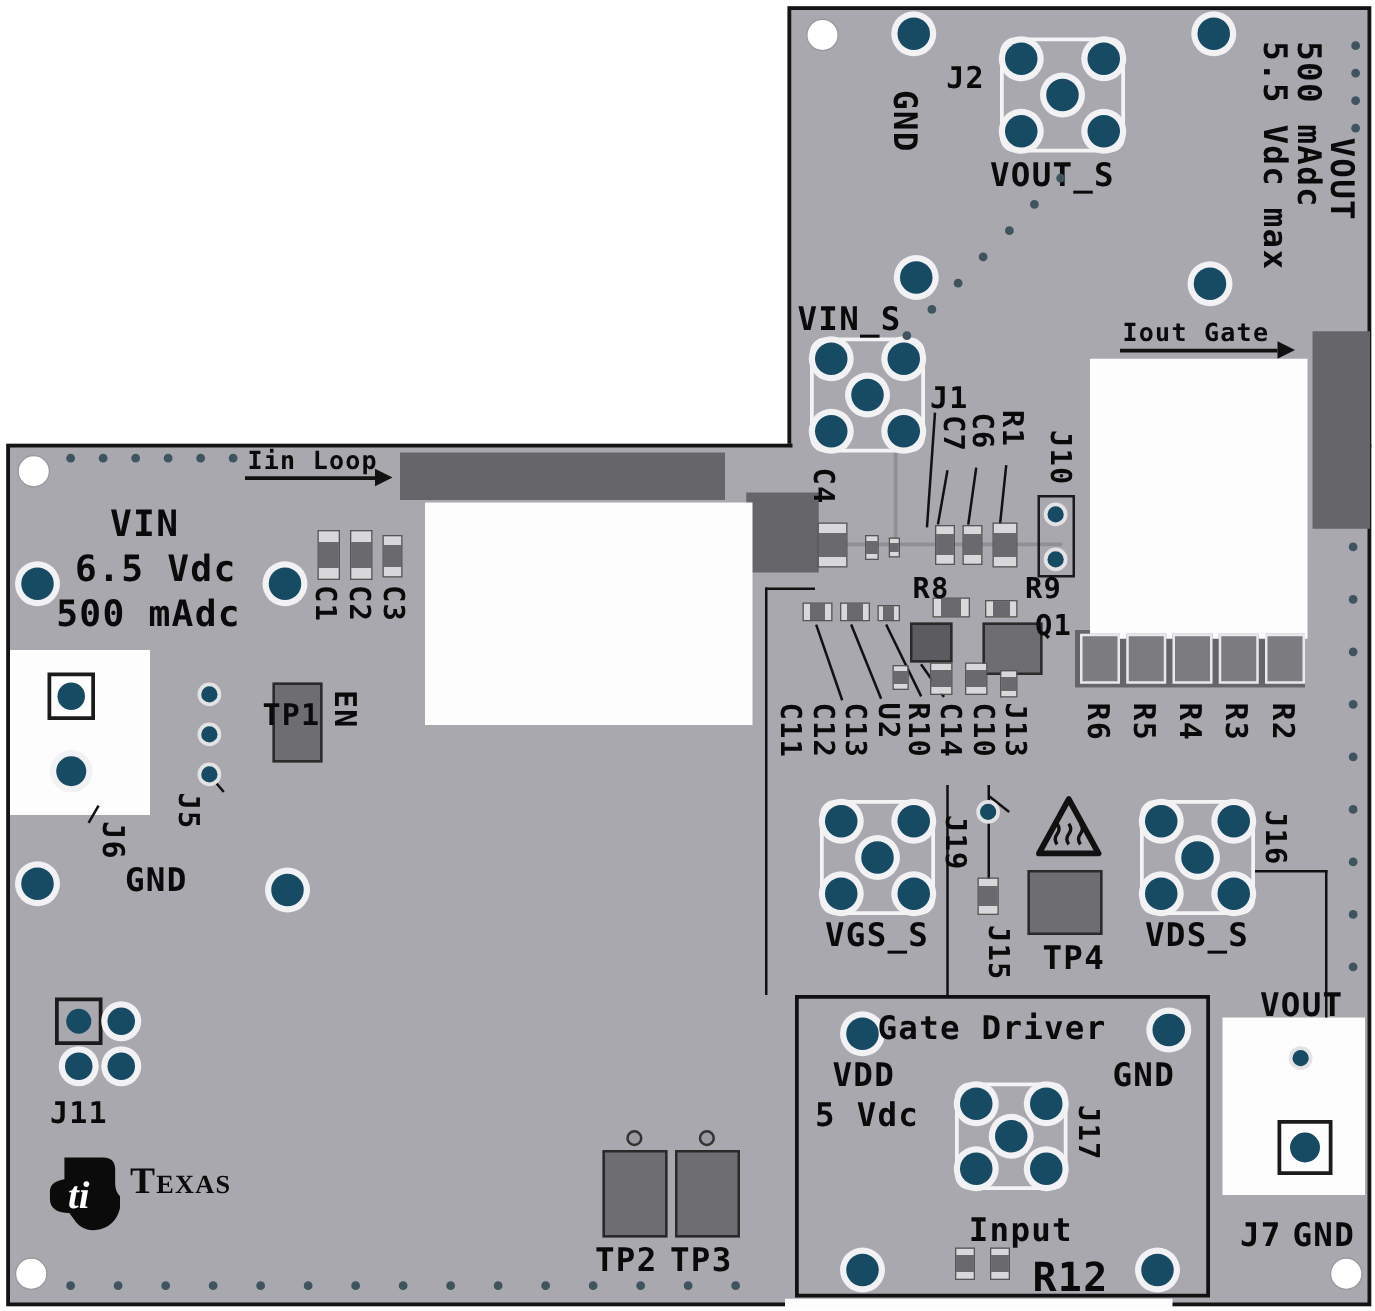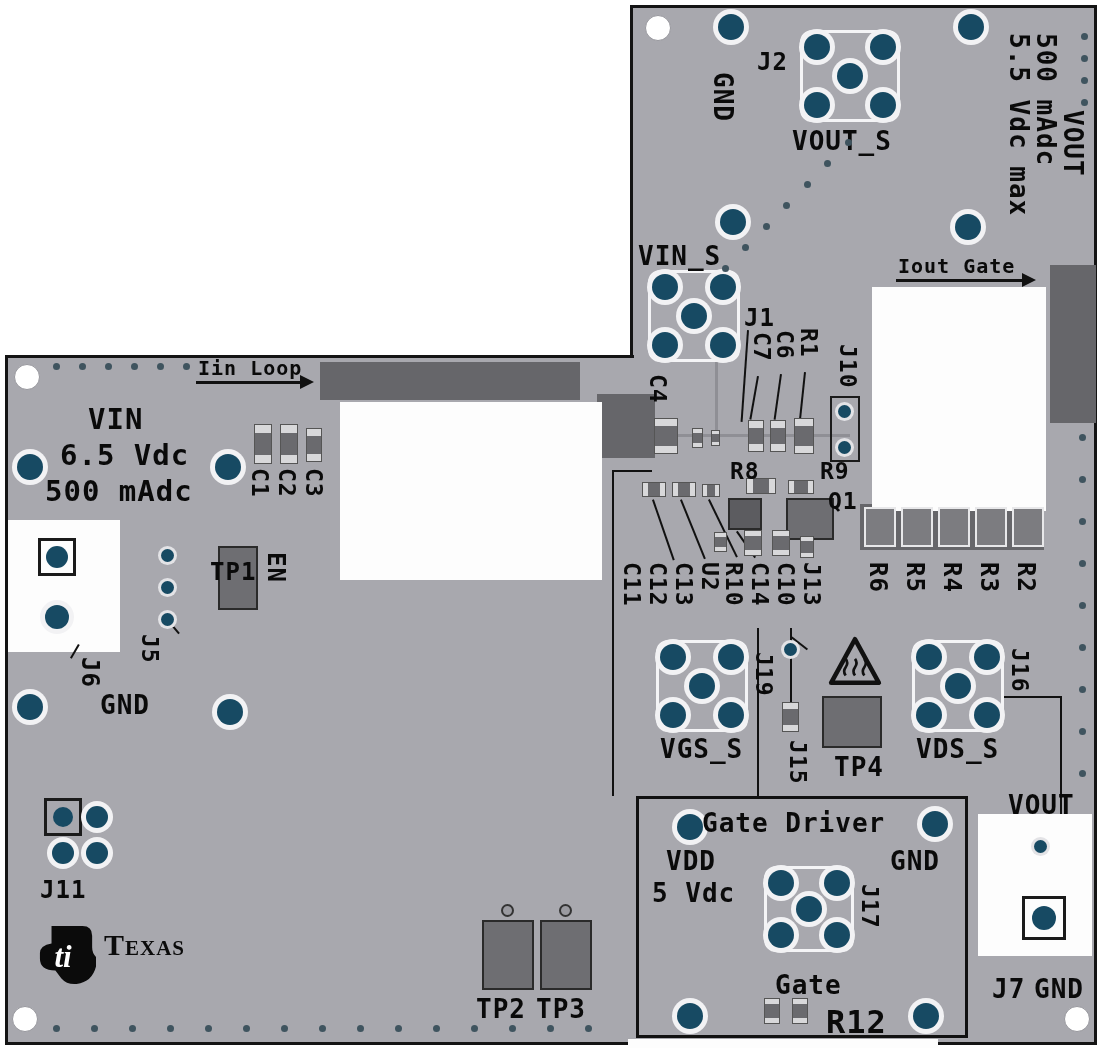--- a/index.html
+++ b/index.html
@@ -263,21 +263,21 @@
   <div class="lbl" style="left:916px;top:736px;font-size:26px;">VDS_S</div>
   <div class="lbl v" style="left:1008px;top:648px;font-size:23px;">J16</div>
 
   <div class="lbl" style="left:476px;top:996px;font-size:26px;">TP2</div>
   <div class="lbl" style="left:536px;top:996px;font-size:26px;">TP3</div>
   <div class="lbl" style="left:702px;top:810px;font-size:26px;">Gate Driver</div>
   <div class="lbl" style="left:666px;top:848px;font-size:26px;">VDD</div>
   <div class="lbl" style="left:652px;top:880px;font-size:26px;">5 Vdc</div>
   <div class="lbl" style="left:890px;top:848px;font-size:26px;">GND</div>
   <div class="lbl v" style="left:858px;top:884px;font-size:23px;">J17</div>
-  <div class="lbl" style="left:775px;top:972px;font-size:26px;">Gate</div>
+  <div class="lbl" style="left:775px;top:972px;font-size:26px;">Input</div>
   <div class="lbl" style="left:826px;top:1006px;font-size:32px;">R12</div>
   <div class="lbl" style="left:1008px;top:792px;font-size:26px;">VOUT</div>
   <div class="lbl" style="left:992px;top:976px;font-size:26px;">J7</div>
   <div class="lbl" style="left:1034px;top:976px;font-size:26px;">GND</div>
 
 <div class="dot" style="left: 53px; top: 363px;"></div>
     <div class="dot" style="left: 79px; top: 363px;"></div>
     <div class="dot" style="left: 105px; top: 363px;"></div>
     <div class="dot" style="left: 131px; top: 363px;"></div>
     <div class="dot" style="left: 157px; top: 363px;"></div>

